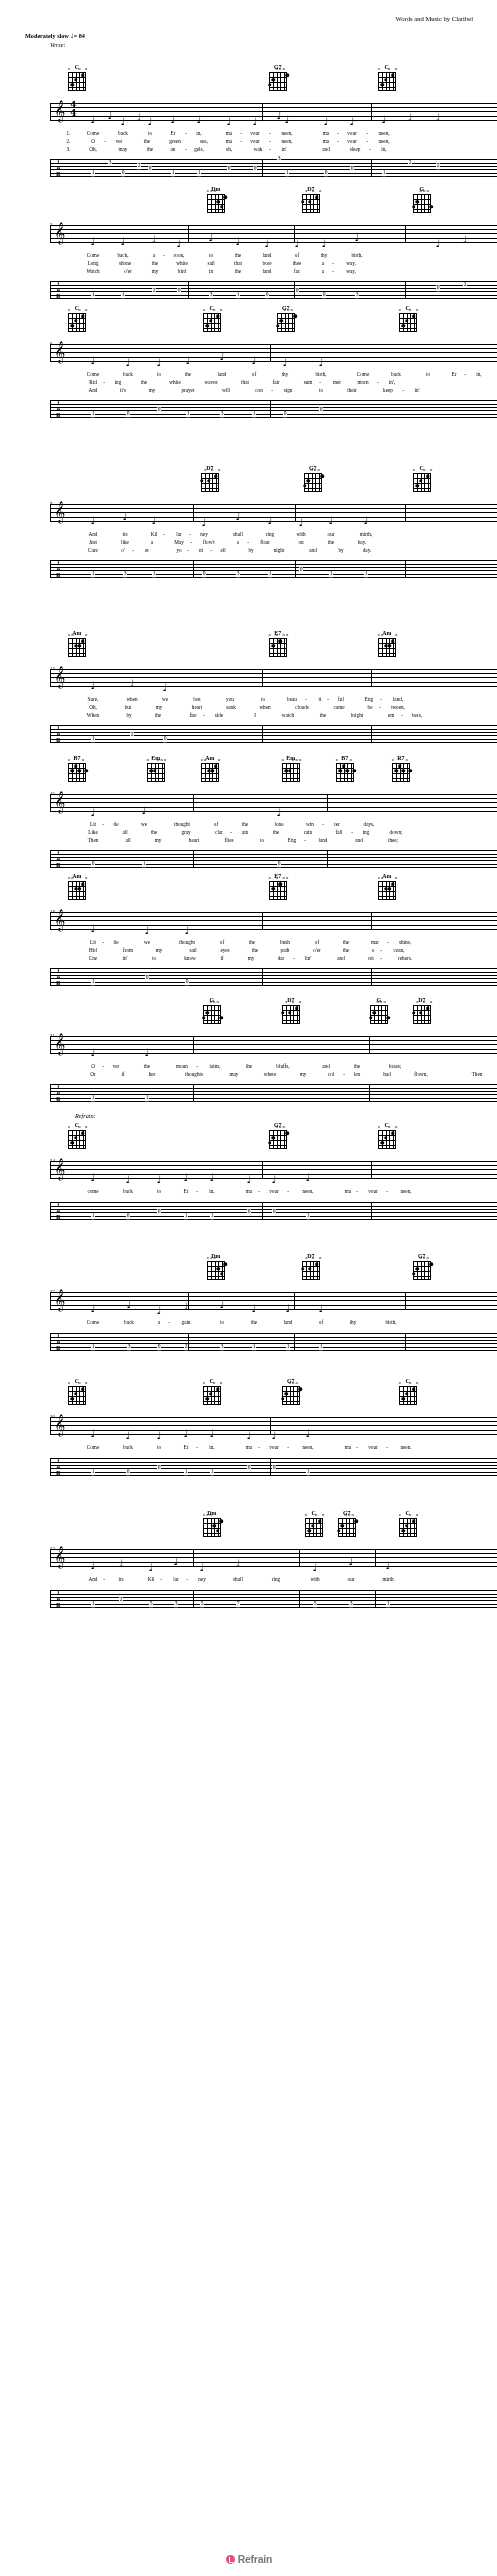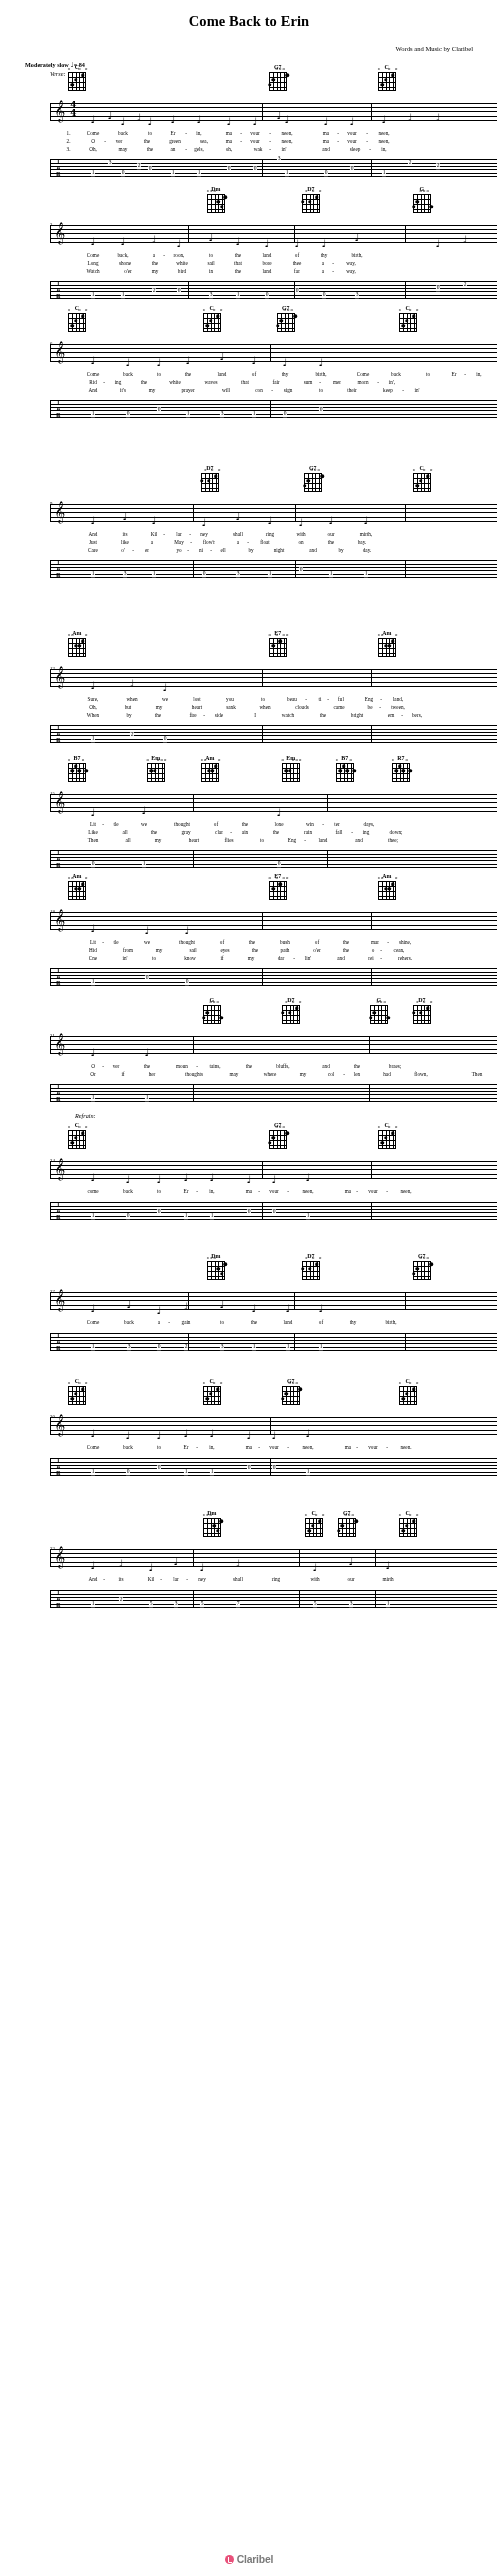--- a/index.html
+++ b/index.html
@@ -263,21 +263,20 @@
     border-left: 1.1px solid #fff;
     border-bottom: 1.1px solid #fff;
     border-radius: 0 0 0 1.4px;
   }
 </style>
 </head>
 <body>
 
 <div class="page">
 
-  <div class="title">Come Back to Erin</div>
 
   <div class="credits">Words and Music by Claribel</div>
 
   <div class="tempo-line">
     <span>Moderately slow</span>
     <span class="note-sym">♩</span><span>= 84</span>
   </div>
 
   <div class="verse-label">Verse:</div>
 
@@ -1982,17 +1981,17 @@
           <div class="tabnum" style="left: 152px; top: 14px;">5</div>
           <div class="tabnum" style="left: 188px; top: 14px;">7</div>
           <div class="tabnum" style="left: 265px; top: 14px;">5</div>
           <div class="tabnum" style="left: 301px; top: 14px;">3</div>
           <div class="tabnum" style="left: 338px; top: 14px;">1</div>
         </div>
       </div>
     </div>
 
   <div class="footer">
-    <span class="logo"><span class="dot-ico"></span><span>Claribel</span></span>
+    <span class="logo"><span class="dot-ico"></span><span>Refrain</span></span>
   </div>
 
 </div>
 
 
 </body></html>

